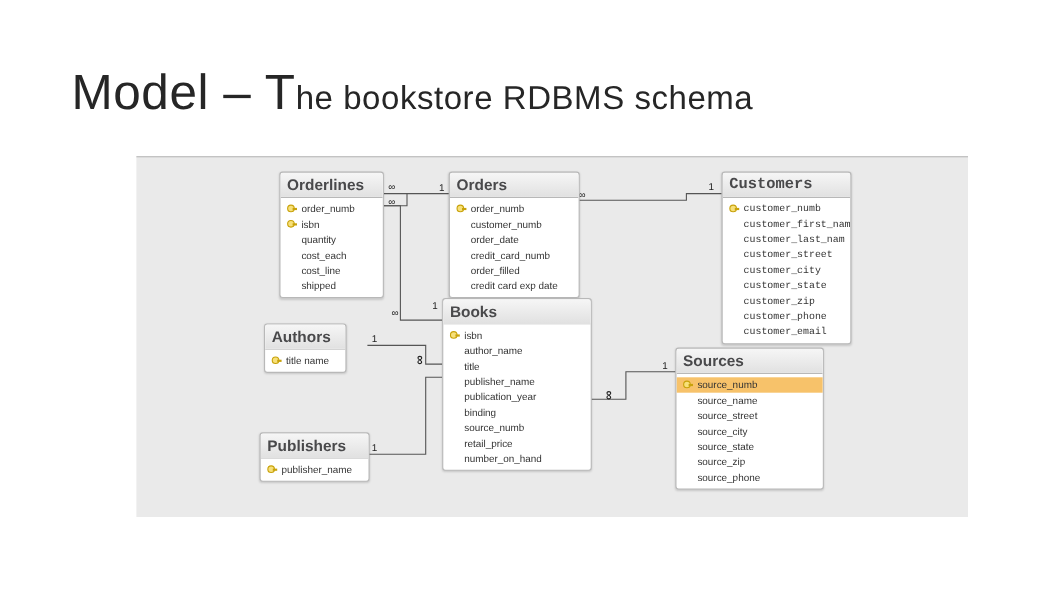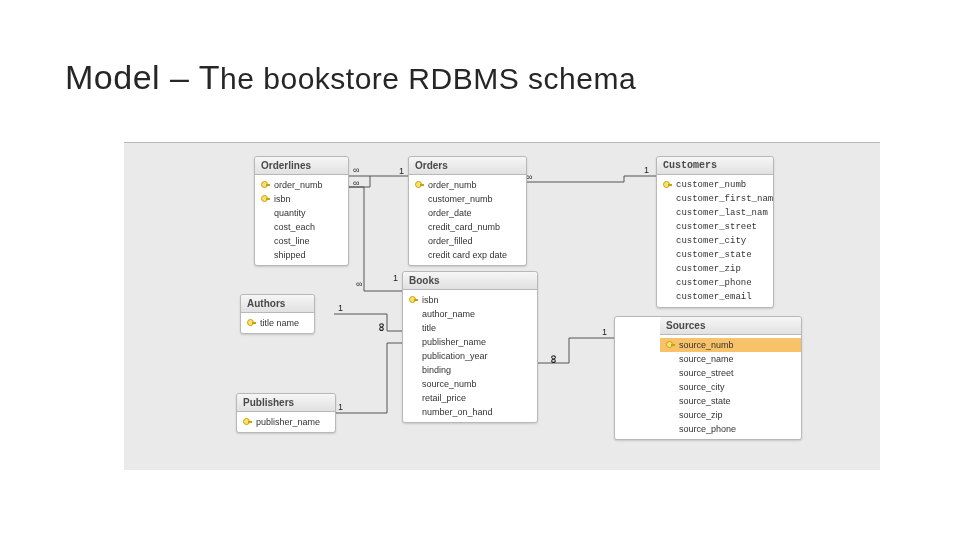--- a/index.html
+++ b/index.html
@@ -13,21 +13,21 @@
   }
   .slide-title {
     position: absolute;
     left: 65px;
     top: 58px;
     font-size: 30px;
     font-weight: 300;
     color: #262626;
     letter-spacing: 0.5px;
   }
-  .slide-title .big { font-size: 34px; }
+  .slide-title .big { font-size: 45px; }
   .diagram-area {
     position: absolute;
     left: 124px;
     top: 142px;
     width: 756px;
     height: 328px;
     background: #eaeaea;
     border-top: 1px solid #b8b8b8;
   }
   .tbl {
@@ -39,21 +39,21 @@
     font-size: 9px;
     color: #333;
     overflow: hidden;
   }
   .tbl-header {
     background: linear-gradient(#f6f6f6, #e1e1e1);
     border-bottom: 1px solid #b8b8b8;
     padding: 3px 6px;
     font-weight: 600;
     color: #49494b;
-    font-size: 10px;
+    font-size: 14px;
     border-radius: 3px 3px 0 0;
   }
   .tbl-body {
     padding: 3px 0;
   }
   .fld {
     display: flex;
     align-items: center;
     padding: 1px 6px;
     line-height: 12px;
@@ -295,21 +295,21 @@
           <span class="key-icon blank"></span>
           <span>retail_price</span>
         </div>
         <div class="fld">
           <span class="key-icon blank"></span>
           <span>number_on_hand</span>
         </div>
       </div>
   </div>
 
-  <div class="tbl" style="left:490px; top:173px; width:188px;padding-left:45px;">
+  <div class="tbl" style="left:490px; top:173px; width:135px;">
     <div class="tbl-header">Sources</div>
     <div class="tbl-body">
         <div class="fld selected">
           <span class="key-icon"></span>
           <span>source_numb</span>
         </div>
         <div class="fld">
           <span class="key-icon blank"></span>
           <span>source_name</span>
         </div>

